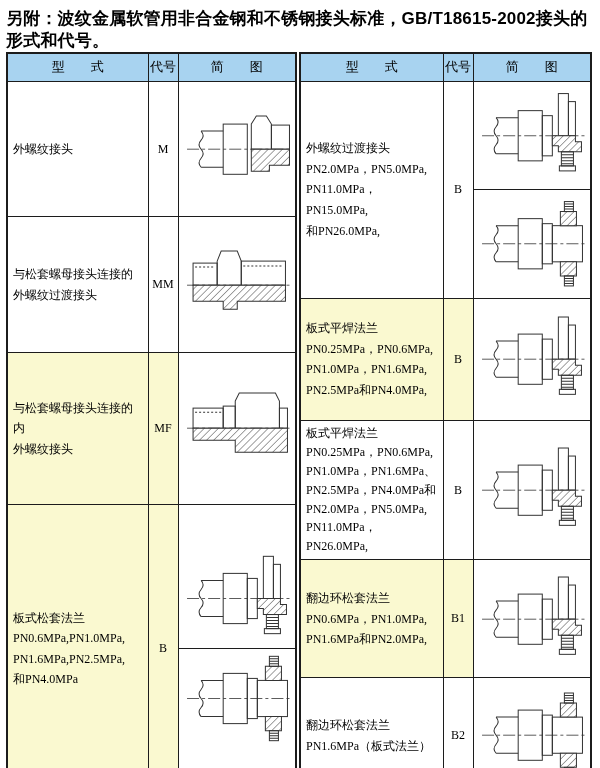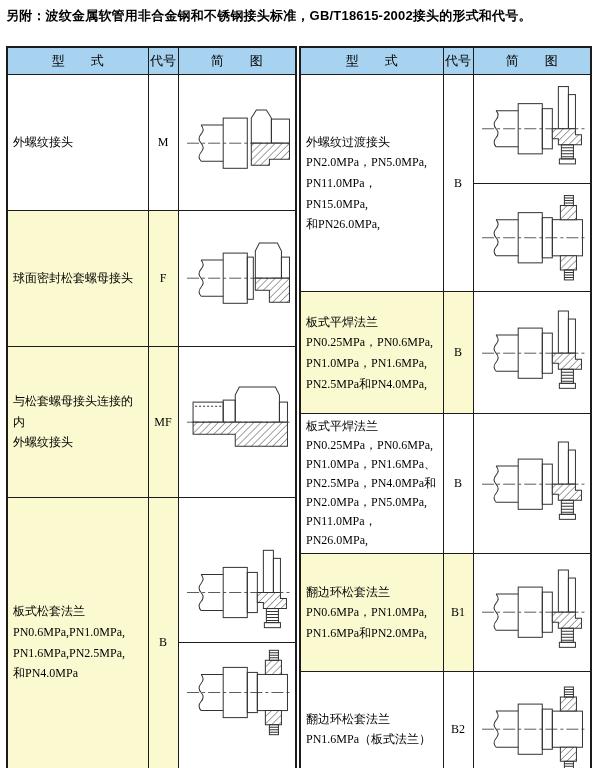--- a/index.html
+++ b/index.html
@@ -2,22 +2,22 @@
 <html style="--header-bg: #A8D3F0; --row-highlight: #FAF9D0;"><head>
 <meta charset="utf-8">
 <style>
   html,body{margin:0;padding:0;}
   body{
     width:600px;height:768px;background:#ffffff;
     font-family:"Liberation Sans",sans-serif;color:#000;
     overflow:hidden;
   }
   .page-title{
-    font-size:13px;font-weight:bold;letter-spacing:0.2px;
-    padding:8px 4px 21px 6px;line-height:1.3;
+    font-size:17px;font-weight:bold;letter-spacing:0.2px;
+    padding:8px 4px 0 6px;line-height:1.3;
   }
   .tables{display:flex;gap:2px;margin-left:6px;}
   table{border-collapse:collapse;table-layout:fixed;border:2px solid #1c1c1c;}
   th,td{border:1px solid #1c1c1c;box-sizing:border-box;padding:0;}
   th{
     background:var(--header-bg,#A8D3F0);
     font-weight:normal;font-size:13px;height:28px;
     font-family:"Liberation Serif",serif;
   }
   .type-cell{
@@ -79,33 +79,33 @@
                 <path d="M22,28 q4,4.5 0,9 q-4,4.5 0,9 q4,4.5 0,9 q-4,4.5 0,9"></path>
                 <rect x="44" y="21" width="24" height="50"></rect>
                 <polygon points="72,21 77,13 87,13 92,21 92,46 72,46"></polygon>
                 <rect x="92" y="22" width="18" height="24"></rect>
                 <polygon points="72,46 110,46 110,62 90,62 90,68 72,68" fill="url(#hatch)"></polygon>
               </svg>
             </div>
         </td>
       </tr>
       <tr style="height:94px">
-        <td class="type-cell hl">球面密封松套螺母接头</td>
-        <td class="code-cell hl">F</td>
-        <td class="diag-cell">
-          <div class="diag">
-              <svg viewBox="0 0 116 92" preserveAspectRatio="xMidYMid meet" fill="none" stroke="#333" stroke-width="1">
-                <path d="M8,46 H112" stroke-width="0.8" stroke-dasharray="12 3 3 3"></path>
-                <path d="M22,28 H44 M22,64 H44"></path>
-                <path d="M22,28 q4,4.5 0,9 q-4,4.5 0,9 q4,4.5 0,9 q-4,4.5 0,9"></path>
-                <rect x="44" y="21" width="24" height="50"></rect>
-                <rect x="68" y="25" width="6" height="42"></rect>
-                <polygon points="76,19 80,11 98,11 102,19 102,46 76,46"></polygon>
-                <rect x="102" y="25" width="8" height="21"></rect>
-                <polygon points="76,46 110,46 110,70 90,70 90,58 76,58" fill="url(#hatch)"></polygon>
+        <td class="type-cell">与松套螺母接头连接的
+外螺纹过渡接头</td>
+        <td class="code-cell">MM</td>
+        <td class="diag-cell">
+          <div class="diag">
+              <svg viewBox="0 0 116 92" preserveAspectRatio="xMidYMid meet" fill="none" stroke="#333" stroke-width="1">
+                <path d="M8,46 H112" stroke-width="0.8" stroke-dasharray="12 3 3 3"></path>
+                <rect x="14" y="24" width="24" height="22"></rect>
+                <path d="M16,28 h20" stroke-dasharray="2 2"></path>
+                <polygon points="38,22 42,12 58,12 62,22 62,46 38,46"></polygon>
+                <rect x="62" y="22" width="44" height="24"></rect>
+                <path d="M64,27 h40" stroke-dasharray="2 2"></path>
+                <polygon points="14,46 106,46 106,62 58,62 58,70 44,70 44,62 14,62" fill="url(#hatch)"></polygon>
               </svg>
             </div>
         </td>
       </tr>
       <tr style="height:105px">
         <td class="type-cell hl">与松套螺母接头连接的内
 外螺纹接头</td>
         <td class="code-cell hl">MF</td>
         <td class="diag-cell">
           <div class="diag">

